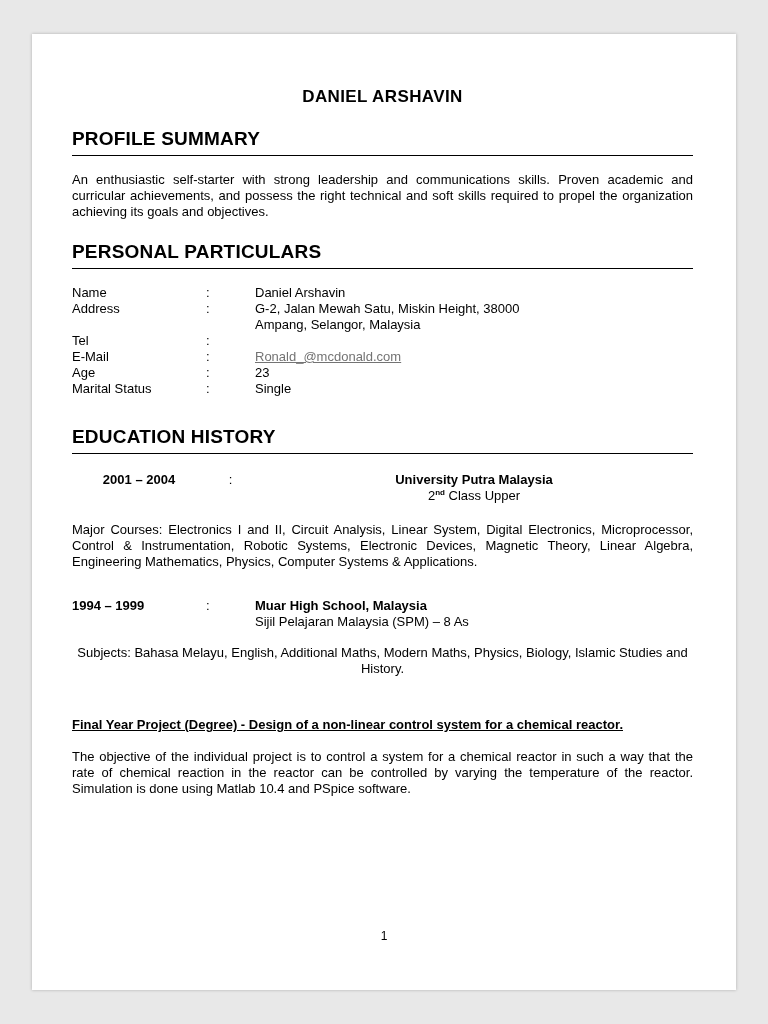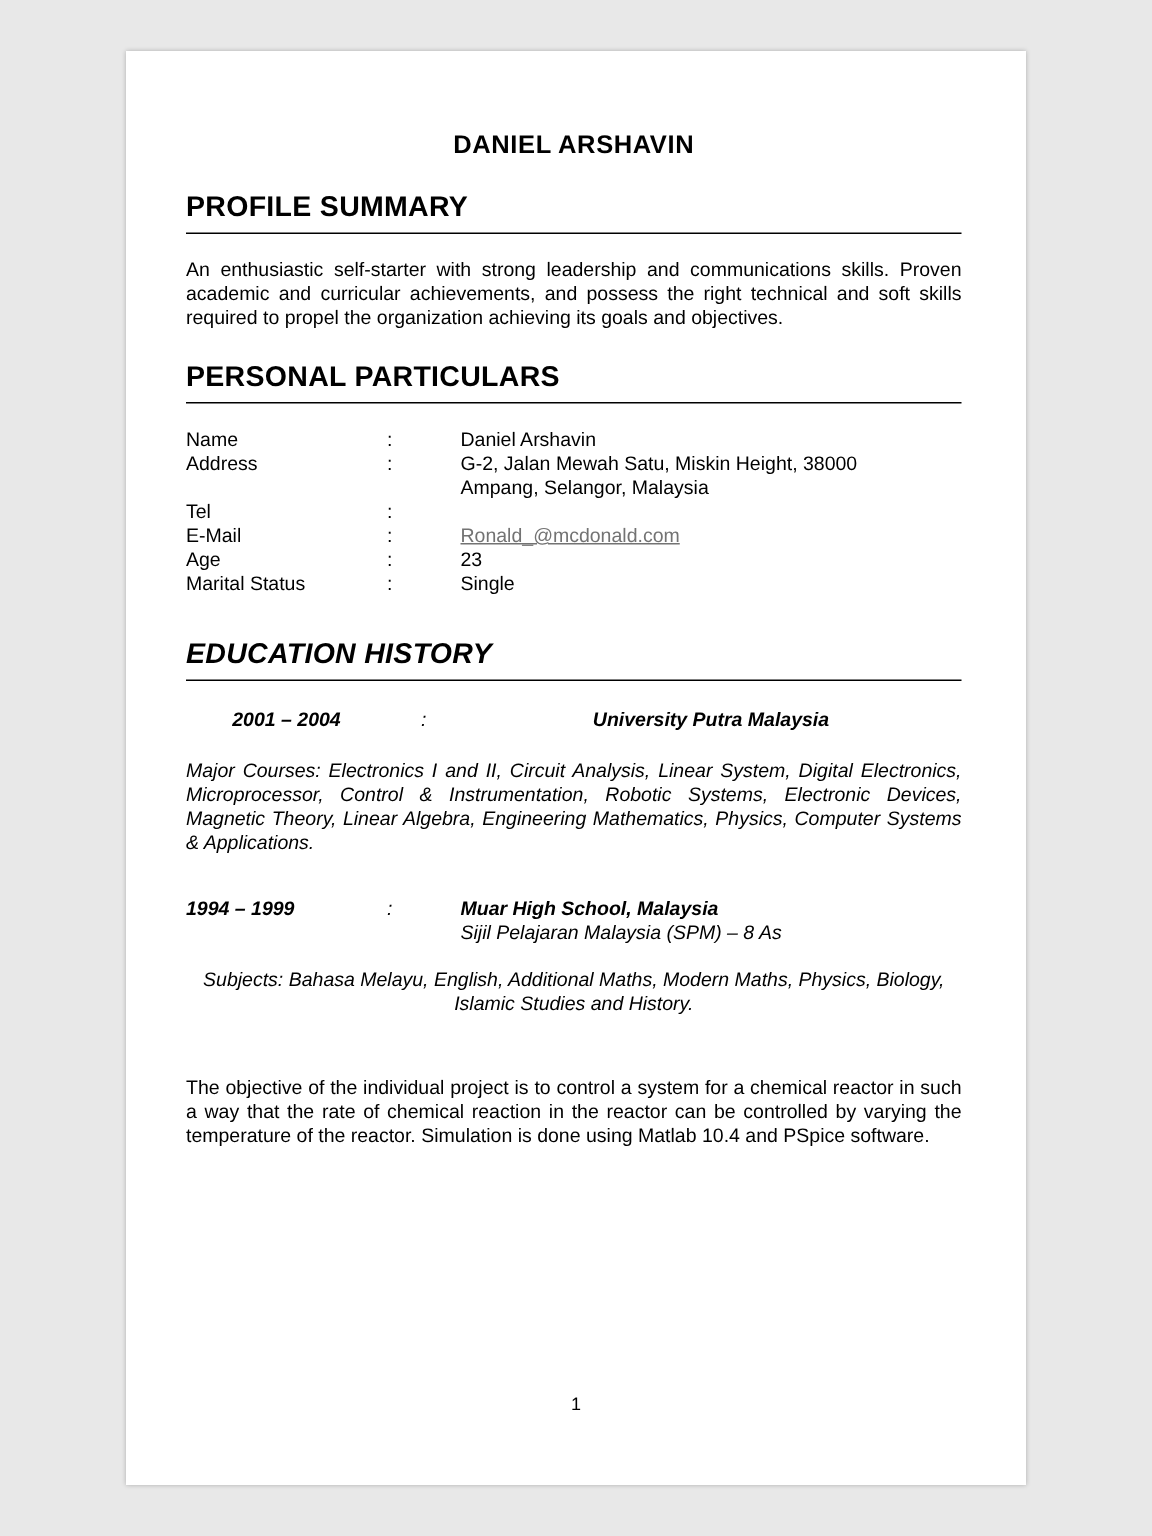--- a/index.html
+++ b/index.html
@@ -9,21 +9,21 @@
     color: #000;
     -webkit-font-smoothing: antialiased;
   }
   .canvas {
     width: 768px;
     min-height: 1024px;
     margin: 0 auto;
     padding: 34px 0;
   }
   .page {
-    width: 600px;
+    width: 704px;
     min-height: 956px;
     margin: 0 auto;
     background: #ffffff;
     padding: 52px 43px 70px 40px;
     position: relative;
     box-shadow: 0 0 3px rgba(0,0,0,0.25);
     font-size: 13px;
     line-height: 1.24;
   }
   h1.doc-title {
@@ -45,21 +45,21 @@
   .row {
     display: grid;
     grid-template-columns: 134px 49px 1fr;
     align-items: start;
   }
   .bold { font-weight: bold; }
   .mt14 { margin-top: 14px; }
   .mt16 { margin-top: 16px; }
   .mt18 { margin-top: 18px; text-align: center; }
   .mt20 { margin-top: 20px; }
-  .mt28 { margin-top: 28px; font-style: italic; }
+  .mt28 { margin-top: 28px; }
   .mt40 { margin-top: 40px; }
   .mt42 { margin-top: 42px; }
   a.email-link {
     color: #737373;
     text-decoration: underline;
     cursor: pointer;
   }
   sup.deg {
     font-size: 8px;
     line-height: 0;
@@ -135,37 +135,39 @@
     </section>
 
     <section class="mt28">
       <h2 class="sec">EDUCATION HISTORY</h2>
 
       <div class="row mt18">
         <span class="bold">2001 – 2004</span>
         <span>:</span>
         <span>
           <div class="bold">University Putra Malaysia</div>
+          <div><span>2</span><sup class="deg">nd</sup><span> Class Upper</span></div>
         </span>
       </div>
 
       <p class="body-text mt18">Major Courses: Electronics I and II, Circuit Analysis, Linear System, Digital Electronics, Microprocessor, Control &amp; Instrumentation, Robotic Systems, Electronic Devices, Magnetic Theory, Linear Algebra, Engineering Mathematics, Physics, Computer Systems &amp; Applications.</p>
 
       <div class="row mt28">
         <span class="bold">1994 – 1999</span>
         <span>:</span>
         <span>
           <div class="bold">Muar High School, Malaysia</div>
           <div>Sijil Pelajaran Malaysia (SPM) – 8 As</div>
         </span>
       </div>
 
       <p class="left-text mt14">Subjects: Bahasa Melayu,  English, Additional Maths, Modern Maths, Physics, Biology, Islamic Studies and History.</p>
     </section>
 
     <section class="mt40">
+      <div class="proj-heading">Final Year Project (Degree) - Design of a non-linear control system for a chemical reactor.</div>
       <p class="body-text mt16">The objective of the individual project is to control a system for a chemical reactor in such a way that the rate of chemical reaction in the reactor can be controlled by varying the temperature of the reactor. Simulation is done using Matlab 10.4 and PSpice software.</p>
     </section>
 
 
     <div class="page-number">1</div>
   </div>
 </div>
 
 </body></html>

